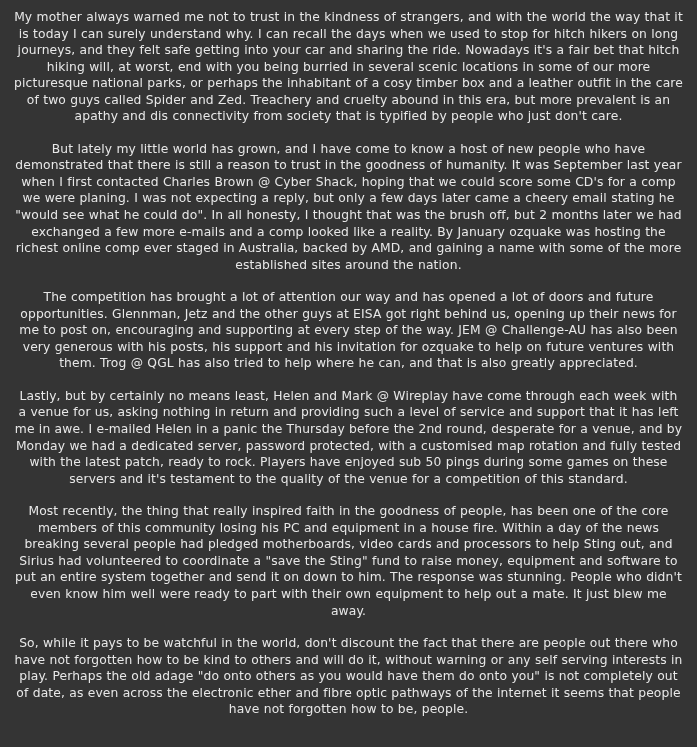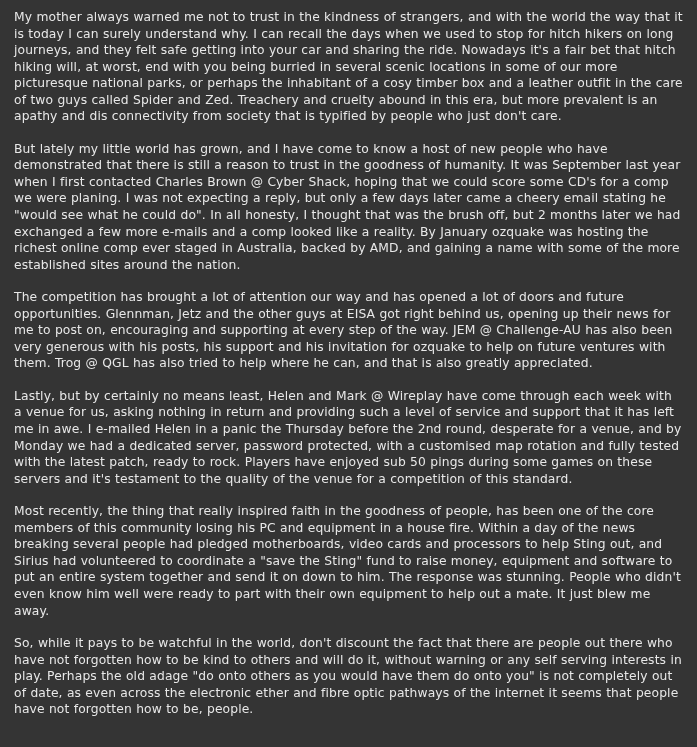--- a/index.html
+++ b/index.html
@@ -19,21 +19,21 @@
     height: 747px;
     padding: 9px 14px 0 14px;
     background: #343434;
     color: #e8e8e8;
   }
   .para {
     font-size: 12.3px;
     line-height: 16.55px;
     letter-spacing: 0.01em;
     margin: 0 0 16px 0;
-    text-align: left;
+    text-align: center;
     color: #e8e8e8;
     word-spacing: 0.02em;
   }
   .para:last-child {
     margin-bottom: 8px;
   }
 </style>
 </head>
 <body>
 

